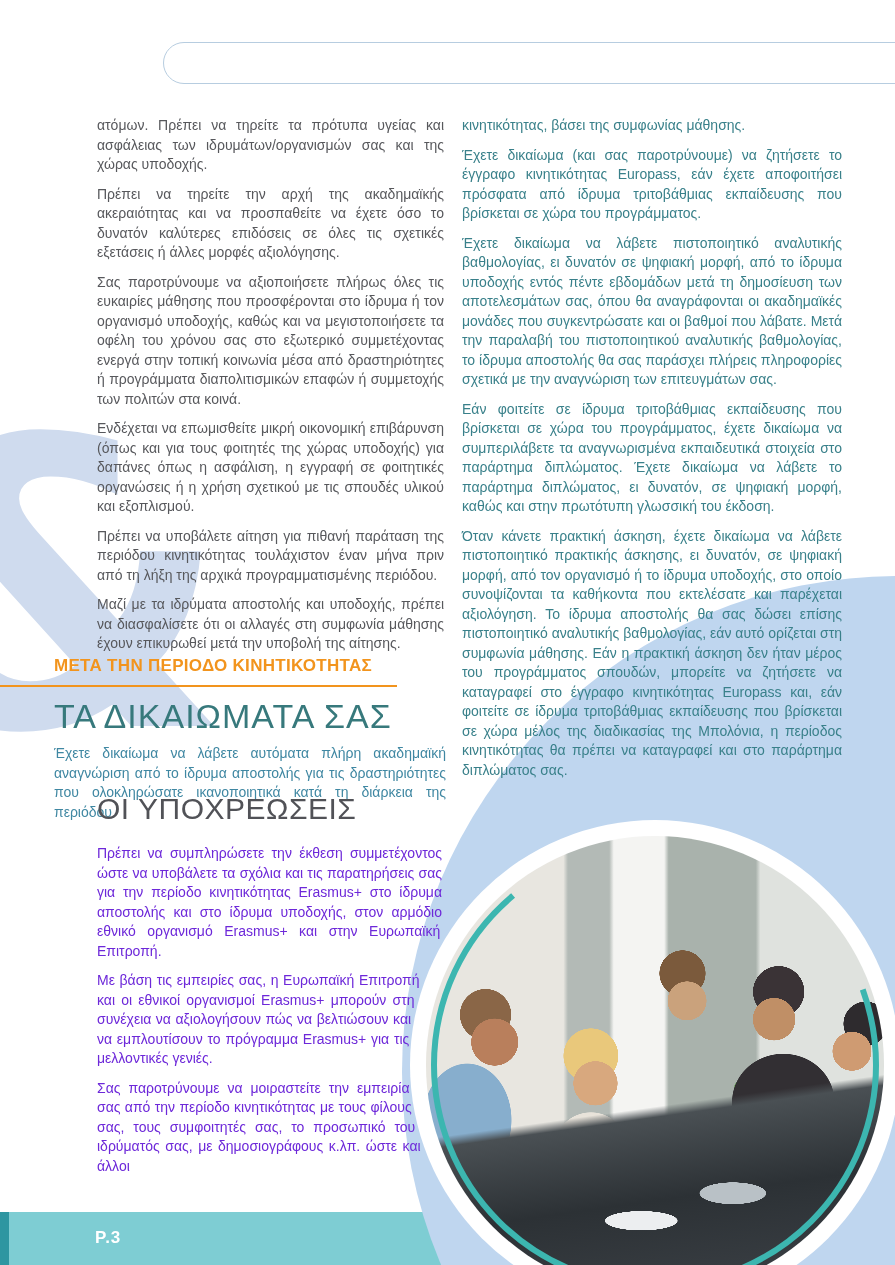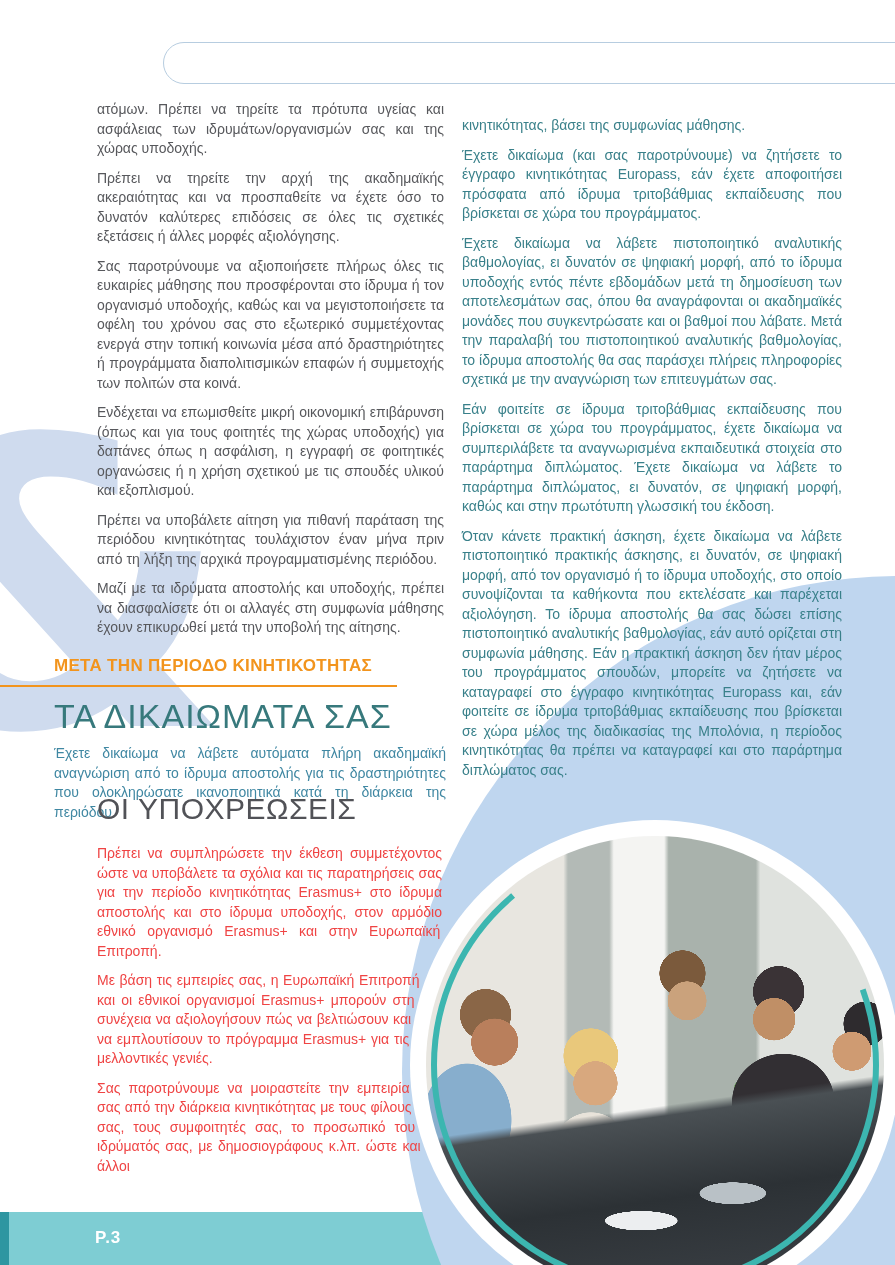--- a/index.html
+++ b/index.html
@@ -23,36 +23,36 @@
   
   .header-pill{position:absolute;left:163px;top:42px;right:-40px;height:40px;
        border:1.5px solid #b7cde0;border-radius:22px;z-index:3;}
   .header-title{position:absolute;left:463px;top:52px;font-size:17.5px;font-weight:bold;
        color:#1b79bb;letter-spacing:.4px;z-index:4;}
 
   
   .col,.rights,.obligations{z-index:3;}
   .col{position:absolute;}
   .col p,.obligations p,.lead{font-size:14px;line-height:19.5px;text-align:justify;margin:0 0 10px;}
-  .col-left{left:97px;top:100px;width:347px;}
+  .col-left{left:97px;top:116px;width:347px;}
   .col-left p{color:#57585c;}
   .col-right{left:462px;top:116px;width:380px;}
   .col-right p{color:#39808a;}
 
   .rights{position:absolute;left:0;top:612px;width:446px;margin-top:44px;}
   .kicker{margin:0 0 0 54px;color:#f2941d;font-weight:bold;font-size:17px;letter-spacing:.3px;}
   .rule{margin-top:9px;width:397px;border-top:2px solid #f2941d;}
   .rights-heading{margin:10px 0 8px 54px;font-size:34px;font-weight:400;color:#37797c;
        letter-spacing:1px;}
   .lead{margin-left:54px;width:392px;color:#3f87a2;}
 
   .obligations{position:absolute;left:97px;top:790px;width:345px;}
   .obligations h2{margin:0 0 16px;font-size:30px;line-height:38px;font-weight:400;color:#515257;
        letter-spacing:.5px;}
-  .obligations p{color:#ef4444;}
+  .obligations p{color:#6d28d9;}
   .circle-cutout{float:right;width:120px;height:470px;
        shape-outside:circle(248px at 335px 272px);}
 
   
   .photo-white{position:absolute;left:410px;top:820px;width:490px;height:490px;border-radius:50%;
        background:#ffffff;z-index:4;}
   .photo{position:absolute;left:426px;top:836px;width:458px;height:458px;border-radius:50%;
        overflow:hidden;z-index:5;
        background:
          radial-gradient(ellipse 60px 16px at 47% 84%, #eceef0 0 60%, rgba(0,0,0,0) 61%),
@@ -117,21 +117,21 @@
       <p>Όταν κάνετε πρακτική άσκηση, έχετε δικαίωμα να λάβετε πιστοποιητικό πρακτικής άσκησης, ει δυνατόν, σε ψηφιακή μορφή, από τον οργανισμό ή το ίδρυμα υποδοχής, στο οποίο συνοψίζονται τα καθήκοντα που εκτελέσατε και παρέχεται αξιολόγηση. Το ίδρυμα αποστολής θα σας δώσει επίσης πιστοποιητικό αναλυτικής βαθμολογίας, εάν αυτό ορίζεται στη συμφωνία μάθησης. Εάν η πρακτική άσκηση δεν ήταν μέρος του προγράμματος σπουδών, μπορείτε να ζητήσετε να καταγραφεί στο έγγραφο κινητικότητας Europass και, εάν φοιτείτε σε ίδρυμα τριτοβάθμιας εκπαίδευσης που βρίσκεται σε χώρα μέλος της διαδικασίας της Μπολόνια, η περίοδος κινητικότητας θα πρέπει να καταγραφεί και στο παράρτημα διπλώματος σας.</p>
     </div>
 
   <div class="obligations">
     <div class="circle-cutout"></div>
     <h2><span>ΟΙ ΥΠΟΧΡΕΩΣΕΙΣ</span><br></h2>
     <div>
 
     <p>Πρέπει να συμπληρώσετε την έκθεση συμμετέχοντος ώστε να υποβάλετε τα σχόλια και τις παρατηρήσεις σας για την περίοδο κινητικότητας Erasmus+ στο ίδρυμα αποστολής και στο ίδρυμα υποδοχής, στον αρμόδιο εθνικό οργανισμό Erasmus+ και στην Ευρωπαϊκή Επιτροπή.</p>
         <p>Με βάση τις εμπειρίες σας, η Ευρωπαϊκή Επιτροπή και οι εθνικοί οργανισμοί Erasmus+ μπορούν στη συνέχεια να αξιολογήσουν πώς να βελτιώσουν και να εμπλουτίσουν το πρόγραμμα Erasmus+ για τις μελλοντικές γενιές.</p>
-        <p>Σας παροτρύνουμε να μοιραστείτε την εμπειρία σας από την διάρκεια κινητικότητας με τους φίλους σας, τους συμφοιτητές σας, το προσωπικό του ιδρύματός σας, με δημοσιογράφους κ.λπ. ώστε και άλλοι</p>
+        <p>Σας παροτρύνουμε να μοιραστείτε την εμπειρία σας από την περίοδο κινητικότητας με τους φίλους σας, τους συμφοιτητές σας, το προσωπικό του ιδρύματός σας, με δημοσιογράφους κ.λπ. ώστε και άλλοι</p>
       </div>
   </div>
 
   <div class="photo-white"></div>
   <div class="photo"></div>
   <svg class="arc-svg" viewBox="0 0 490 490">
     <circle cx="245" cy="245" r="221" fill="none" stroke="#3cb6b0" stroke-width="6" stroke-dasharray="887 424"></circle>
   </svg>
 
 </div>

